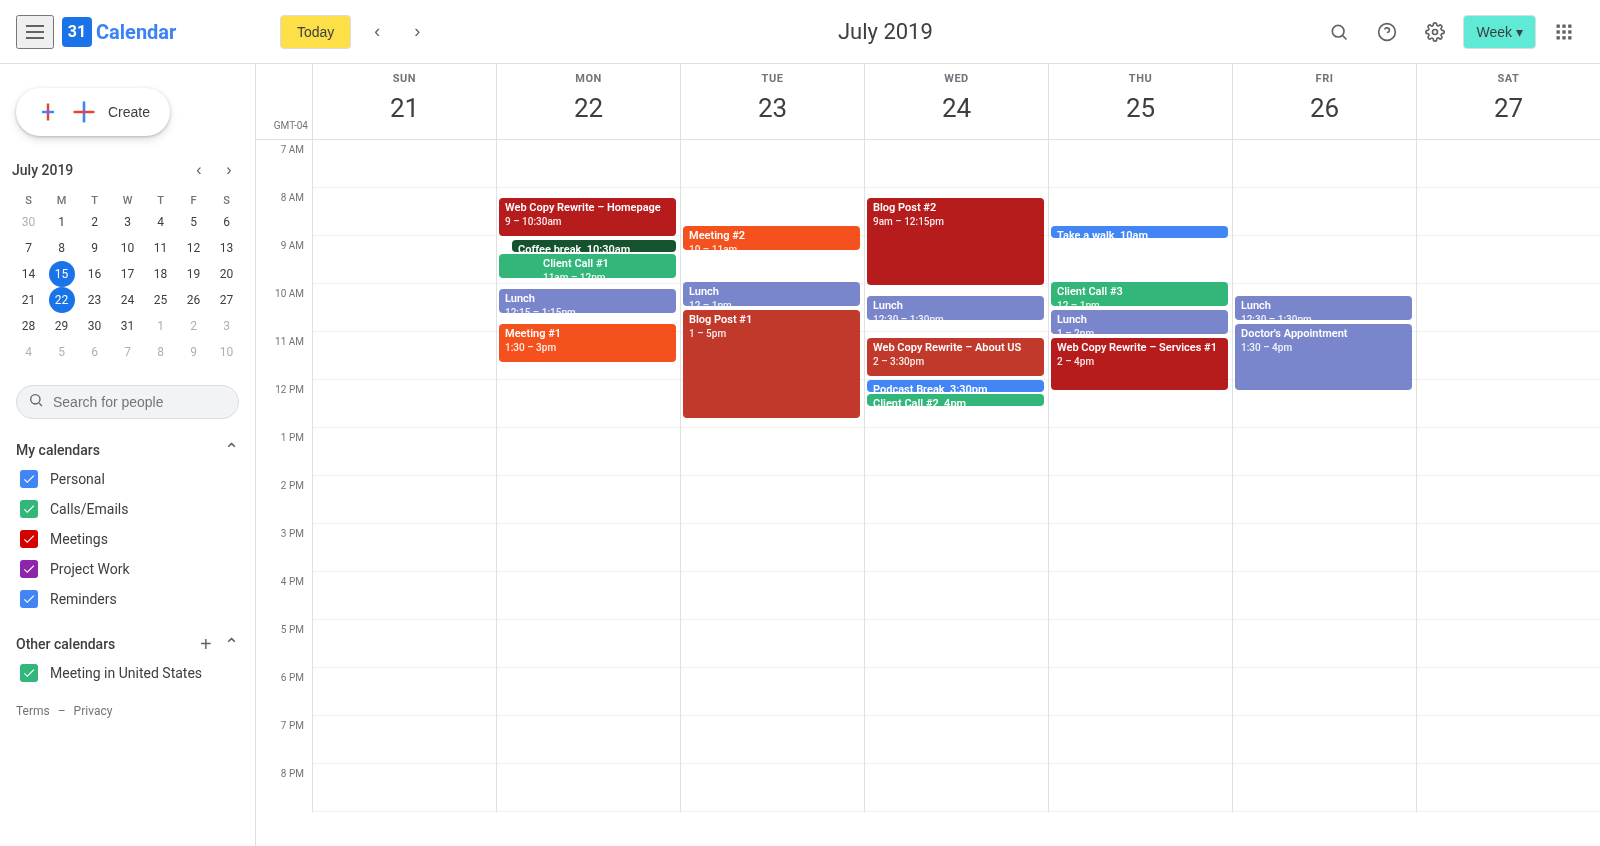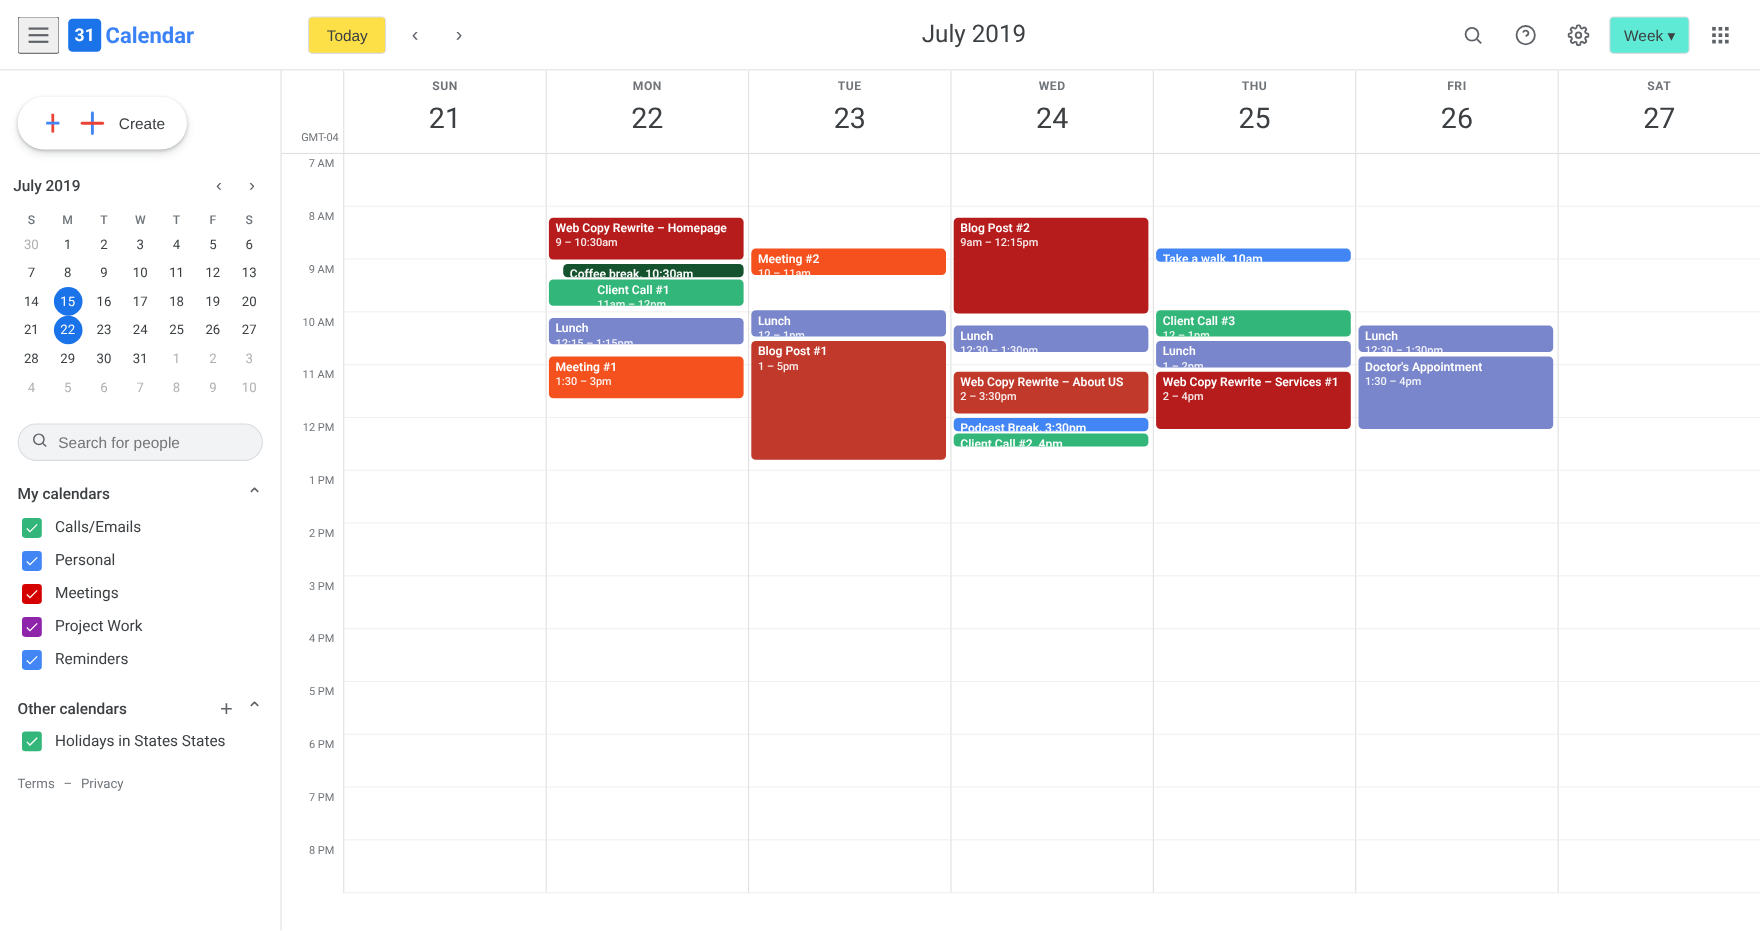--- a/index.html
+++ b/index.html
@@ -242,78 +242,78 @@
       </span>
       <input type="text" placeholder="Search for people" style="">
     </div>
 
     <div class="cal-section">
       <div class="cal-section-header">
         <span class="cal-section-title">My calendars</span>
         <span class="cal-section-toggle">⌃</span>
       </div>
       <div class="cal-item">
+        <div class="cal-checkbox" style="background:#4285f4;">
+          <svg viewBox="0 0 24 24" fill="white">
+              <path d="M9 16.17L4.83 12l-1.42 1.41L9 19 21 7l-1.41-1.41z"></path>
+            </svg>
+        </div>
+        <span class="cal-item-name">Personal</span>
+      </div>
+      <div class="cal-item">
         <div class="cal-checkbox" style="background:#33b679;">
           <svg viewBox="0 0 24 24" fill="white">
               <path d="M9 16.17L4.83 12l-1.42 1.41L9 19 21 7l-1.41-1.41z"></path>
             </svg>
         </div>
         <span class="cal-item-name">Calls/Emails</span>
+      </div>
+      <div class="cal-item">
+        <div class="cal-checkbox" style="background:#d50000;">
+          <svg viewBox="0 0 24 24" fill="white">
+              <path d="M9 16.17L4.83 12l-1.42 1.41L9 19 21 7l-1.41-1.41z"></path>
+            </svg>
+        </div>
+        <span class="cal-item-name">Meetings</span>
+      </div>
+      <div class="cal-item">
+        <div class="cal-checkbox" style="background:#8e24aa;">
+          <svg viewBox="0 0 24 24" fill="white">
+              <path d="M9 16.17L4.83 12l-1.42 1.41L9 19 21 7l-1.41-1.41z"></path>
+            </svg>
+        </div>
+        <span class="cal-item-name">Project Work</span>
       </div>
       <div class="cal-item">
         <div class="cal-checkbox" style="background:#4285f4;">
           <svg viewBox="0 0 24 24" fill="white">
               <path d="M9 16.17L4.83 12l-1.42 1.41L9 19 21 7l-1.41-1.41z"></path>
             </svg>
         </div>
-        <span class="cal-item-name">Personal</span>
-      </div>
-      <div class="cal-item">
-        <div class="cal-checkbox" style="background:#d50000;">
-          <svg viewBox="0 0 24 24" fill="white">
-              <path d="M9 16.17L4.83 12l-1.42 1.41L9 19 21 7l-1.41-1.41z"></path>
-            </svg>
-        </div>
-        <span class="cal-item-name">Meetings</span>
-      </div>
-      <div class="cal-item">
-        <div class="cal-checkbox" style="background:#8e24aa;">
-          <svg viewBox="0 0 24 24" fill="white">
-              <path d="M9 16.17L4.83 12l-1.42 1.41L9 19 21 7l-1.41-1.41z"></path>
-            </svg>
-        </div>
-        <span class="cal-item-name">Project Work</span>
-      </div>
-      <div class="cal-item">
-        <div class="cal-checkbox" style="background:#4285f4;">
-          <svg viewBox="0 0 24 24" fill="white">
-              <path d="M9 16.17L4.83 12l-1.42 1.41L9 19 21 7l-1.41-1.41z"></path>
-            </svg>
-        </div>
         <span class="cal-item-name">Reminders</span>
       </div>
     </div>
 
     <div class="cal-section">
       <div style="display:flex; align-items:center; justify-content:space-between;">
         <div class="other-calendars-header">
           <span class="other-calendars-title">Other calendars</span>
         </div>
         <div style="display:flex;align-items:center;gap:4px;">
           <button class="add-other" title="Add other calendars">+</button>
           <span style="color:#5f6368;font-size:18px;">⌃</span>
         </div>
       </div>
       <div class="cal-item">
         <div class="cal-checkbox" style="background:#33b679;">
           <svg viewBox="0 0 24 24" fill="white">
               <path d="M9 16.17L4.83 12l-1.42 1.41L9 19 21 7l-1.41-1.41z"></path>
             </svg>
         </div>
-        <span class="cal-item-name">Holidays in States States</span>
+        <span class="cal-item-name">Meeting in United States</span>
       </div>
     </div>
 
     <div class="terms-bar">
       <a class="terms-link" href="#">Terms</a>
       <span style="color:#70757a;font-size:12px;">–</span>
       <a class="terms-link" href="#">Privacy</a>
     </div>
   </div>
 

